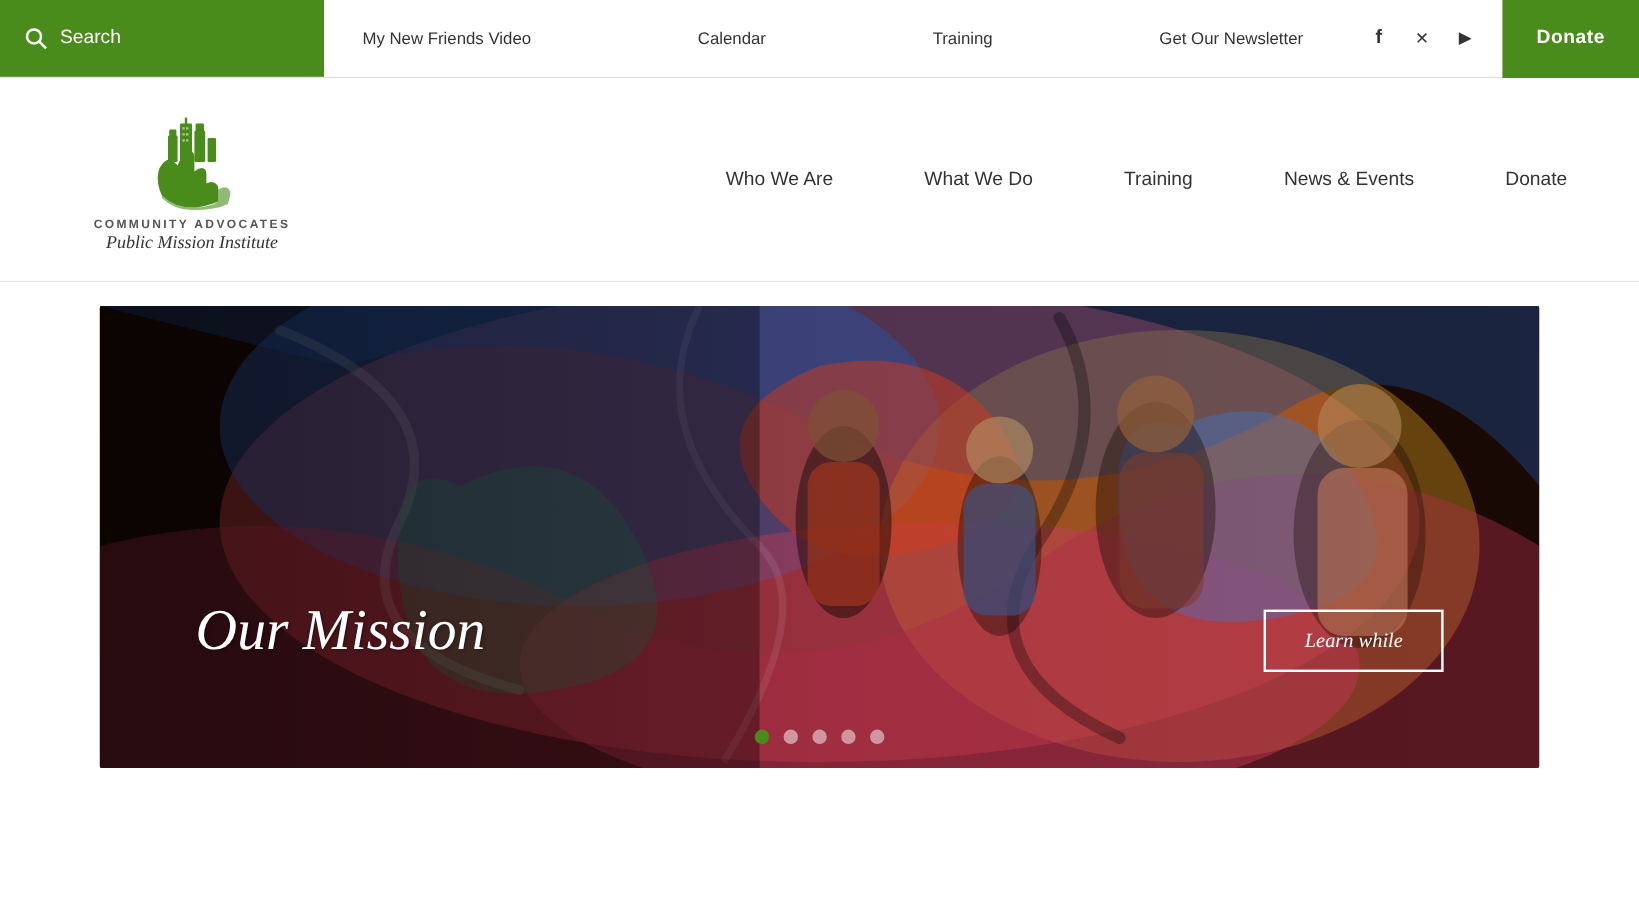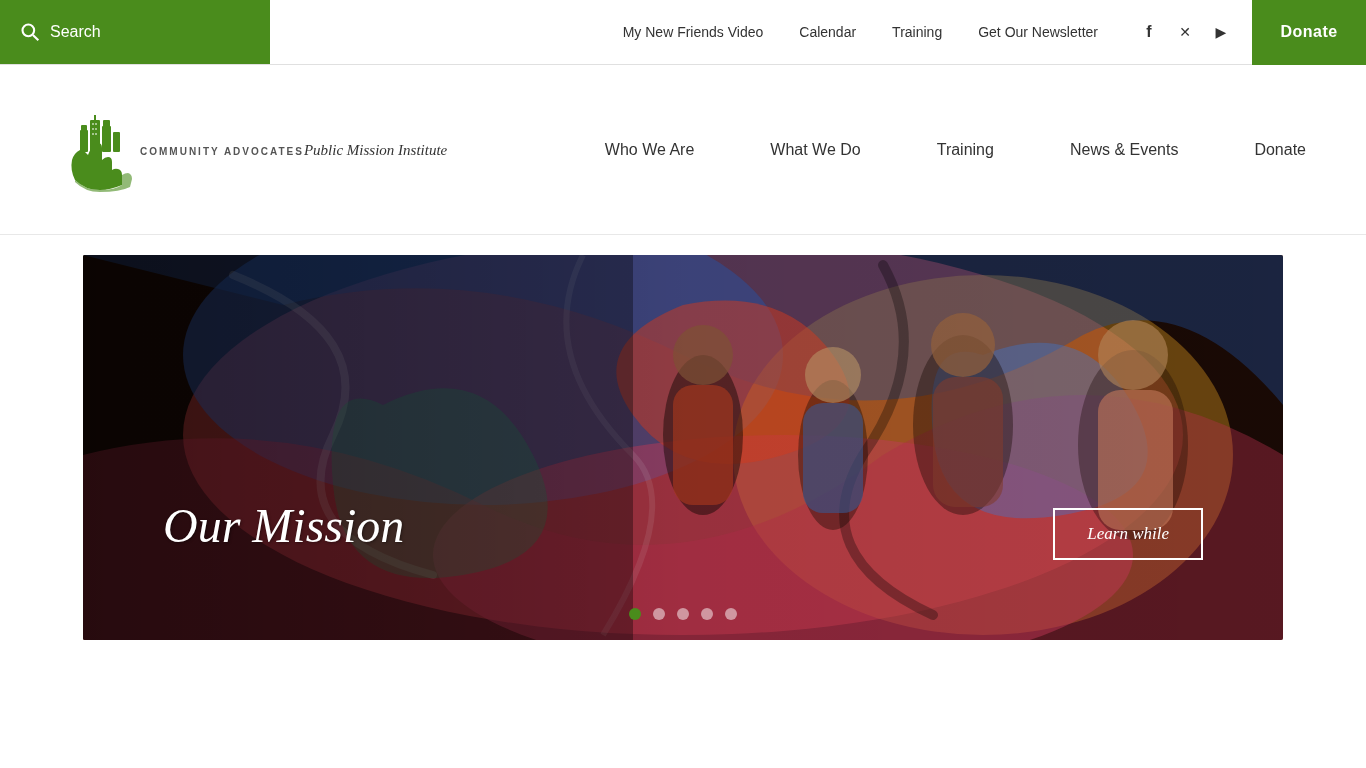--- a/index.html
+++ b/index.html
@@ -33,23 +33,23 @@
     #search-label {
       color: #fff;
       font-family: Arial, sans-serif;
       font-size: 16px;
       font-weight: 500;
     }
     #top-nav {
       flex: 1;
       display: flex;
       align-items: center;
-      justify-content: flex-end;
+      justify-content: space-between;
       gap: 36px;
-      padding: 0 20px;
+      padding: 0 32px;
     }
     .top-nav-link {
       color: #333;
       text-decoration: none;
       font-family: Arial, sans-serif;
       font-size: 14px;
       cursor: pointer;
     }
     #social-icons {
       display: flex;
@@ -83,21 +83,21 @@
     
     #main-header {
       display: flex;
       align-items: center;
       height: 170px;
       padding: 0 60px;
       border-bottom: 1px solid #e8e8e8;
     }
     #logo-section {
       display: flex;
-      flex-direction: row;
+      flex-direction: column;
       align-items: center;
       min-width: 200px;
       cursor: pointer;
       justify-content: center;
     }
     #logo-icon {
       width: 80px;
       height: 90px;
     }
     #org-name-community {

